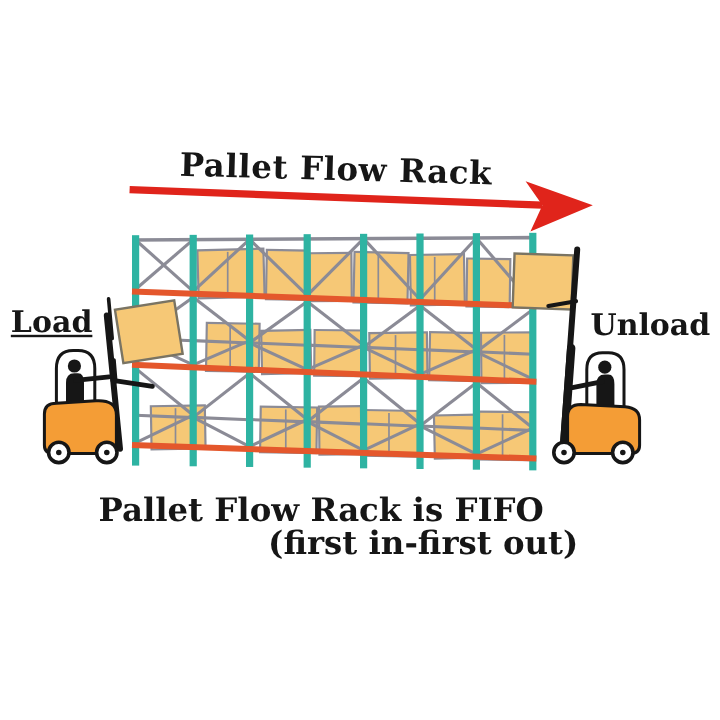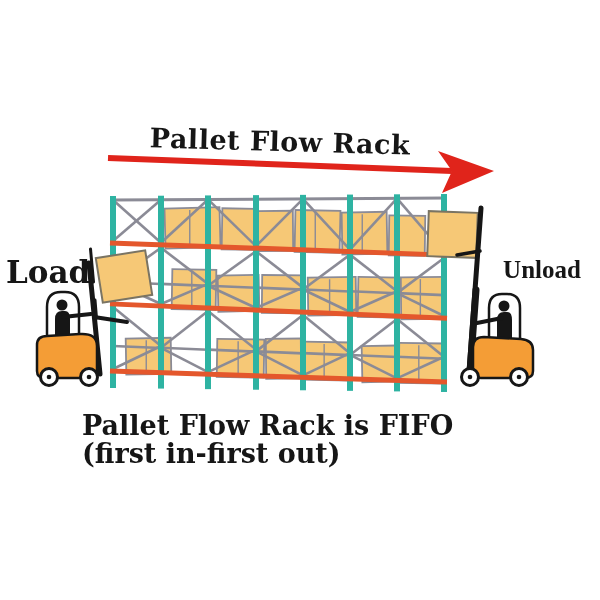--- a/index.html
+++ b/index.html
@@ -2,24 +2,24 @@
 <html><head>
 <meta charset="utf-8">
 <style>
   html,body{margin:0;padding:0;background:#fff;}
   .stage{position:relative;width:600px;height:600px;background:#fff;overflow:hidden;
          font-family:"DejaVu Serif", serif;color:#161616;}
   svg.layer{position:absolute;left:0;top:0;width:600px;height:600px;}
   .txt{position:absolute;font-weight:bold;white-space:nowrap;}
   .title{left:110px;top:126px;width:340px;text-align:center;font-size:27px;
          transform:rotate(1.6deg);letter-spacing:.5px;}
-  .load{left:6px;top:254px;width:74px;text-align:center;font-size:31px;}
-  .unload{left:492px;top:256px;width:100px;text-align:center;font-size:25px;font-family:Liberation Serif, serif;}
+  .load{left:6px;top:254px;width:74px;text-align:center;font-size:25px;text-decoration:underline;}
+  .unload{left:492px;top:256px;width:100px;text-align:center;font-size:25px;}
   .cap1{left:82px;top:410px;width:400px;text-align:left;font-size:27px;}
-  .cap2{left:82px;top:438px;width:400px;text-align:left;font-size:27px;}
+  .cap2{left:82px;top:438px;width:400px;text-align:right;font-size:27px;}
 </style>
 </head>
 <body>
 
 <div class="stage">
 
   <div class="txt title">Pallet Flow Rack</div>
 
   <svg class="layer" viewBox="0 0 600 600">
     <g id="g-pallets">

